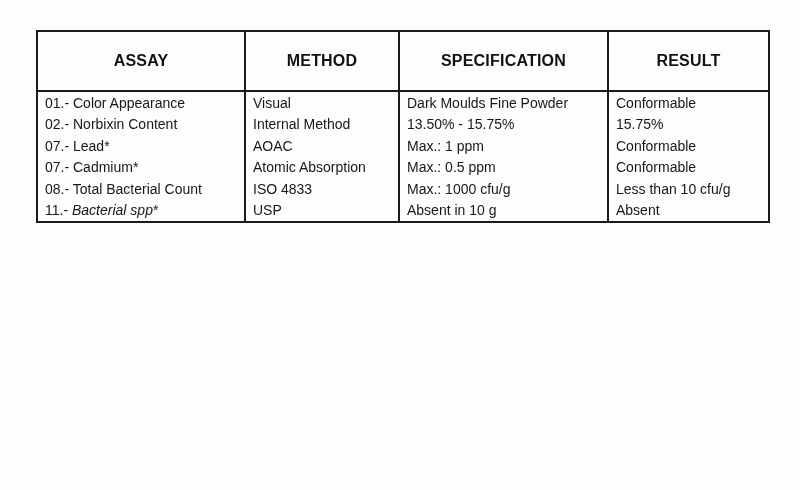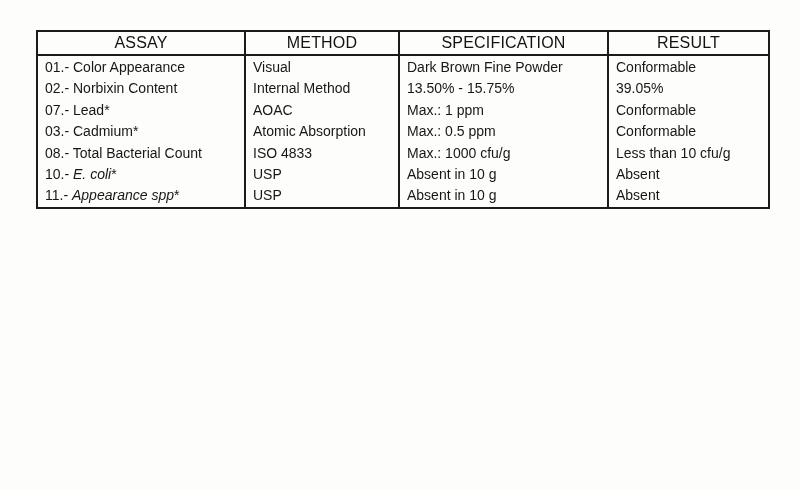--- a/index.html
+++ b/index.html
@@ -26,26 +26,26 @@
     table-layout: fixed;
     border-collapse: collapse;
     border: 2px solid #1b1b1b;
   }
   col.c-assay  { width: 208px; }
   col.c-method { width: 154px; }
   col.c-spec   { width: 209px; }
   col.c-result { width: 161px; }
   th {
     border: 2px solid #1b1b1b;
-    font-weight: normal;
+    font-weight: bold;
     font-size: 16px;
     letter-spacing: 0.2px;
     text-align: center;
     height: 20px;
-    padding: 1px 2px;
+    padding: 19px 2px;
     color: #121212;
   }
   td {
     border-left: 2px solid #1b1b1b;
     border-right: 2px solid #1b1b1b;
     border-top: none;
     border-bottom: none;
     font-size: 14px;
     line-height: 21.4px;
     height: 21.4px;
@@ -74,54 +74,48 @@
         <th>ASSAY</th>
         <th>METHOD</th>
         <th>SPECIFICATION</th>
         <th>RESULT</th>
       </tr>
     </thead>
     <tbody>
         <tr>
           <td><span>01.- Color Appearance</span></td>
           <td><span>Visual</span></td>
-          <td><span>Dark Brown Fine Powder</span></td>
+          <td><span>Dark Moulds Fine Powder</span></td>
           <td><span>Conformable</span></td>
         </tr>
         <tr>
           <td><span>02.- Norbixin Content</span></td>
           <td><span>Internal Method</span></td>
           <td><span>13.50% - 15.75%</span></td>
-          <td><span>39.05%</span></td>
+          <td><span>15.75%</span></td>
         </tr>
         <tr>
           <td><span>07.- Lead*</span></td>
           <td><span>AOAC</span></td>
           <td><span>Max.: 1 ppm</span></td>
           <td><span>Conformable</span></td>
         </tr>
         <tr>
-          <td><span>03.- Cadmium*</span></td>
+          <td><span>07.- Cadmium*</span></td>
           <td><span>Atomic Absorption</span></td>
           <td><span>Max.: 0.5 ppm</span></td>
           <td><span>Conformable</span></td>
         </tr>
         <tr>
           <td><span>08.- Total Bacterial Count</span></td>
           <td><span>ISO 4833</span></td>
           <td><span>Max.: 1000 cfu/g</span></td>
           <td><span>Less than 10 cfu/g</span></td>
         </tr>
         <tr>
-          <td><span>10.- </span><em>E. coli</em><span>*</span></td>
-          <td><span>USP</span></td>
-          <td><span>Absent in 10 g</span></td>
-          <td><span>Absent</span></td>
-        </tr>
-        <tr>
-          <td><span>11.- </span><em>Appearance spp</em><span>*</span></td>
+          <td><span>11.- </span><em>Bacterial spp</em><span>*</span></td>
           <td><span>USP</span></td>
           <td><span>Absent in 10 g</span></td>
           <td><span>Absent</span></td>
         </tr>
       </tbody>
   </table>
 </div>
 
 </body></html>

